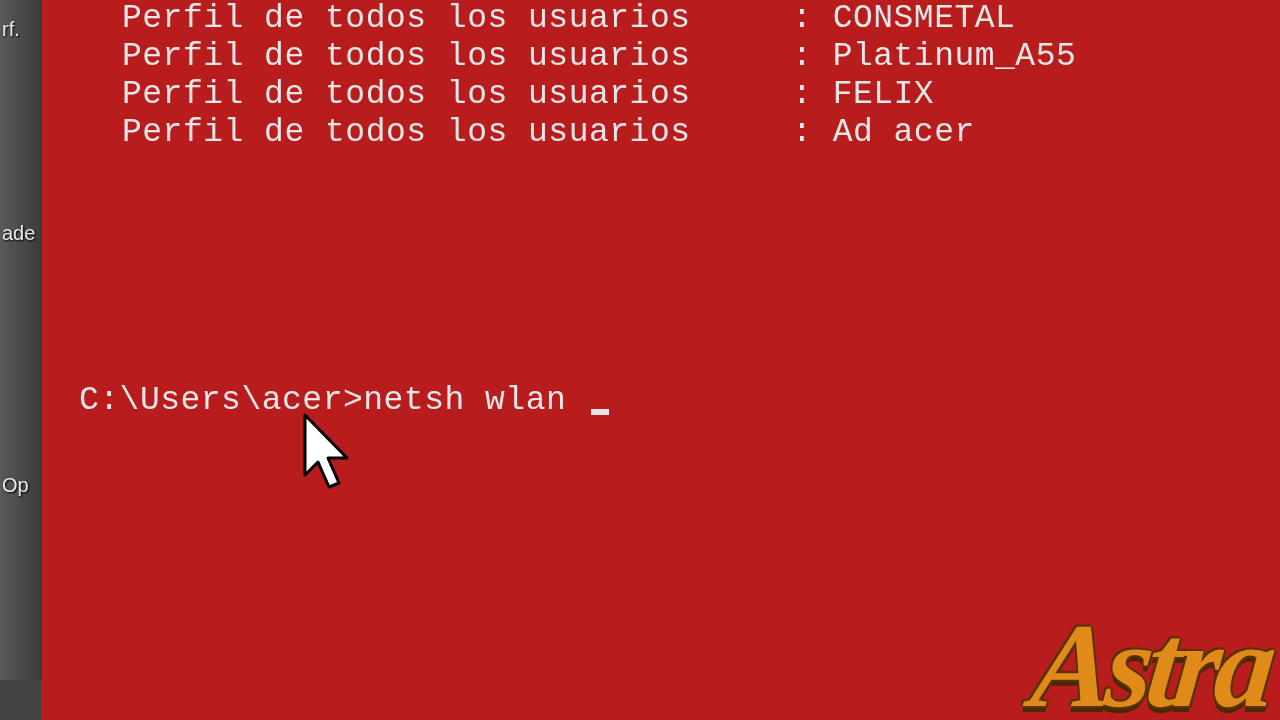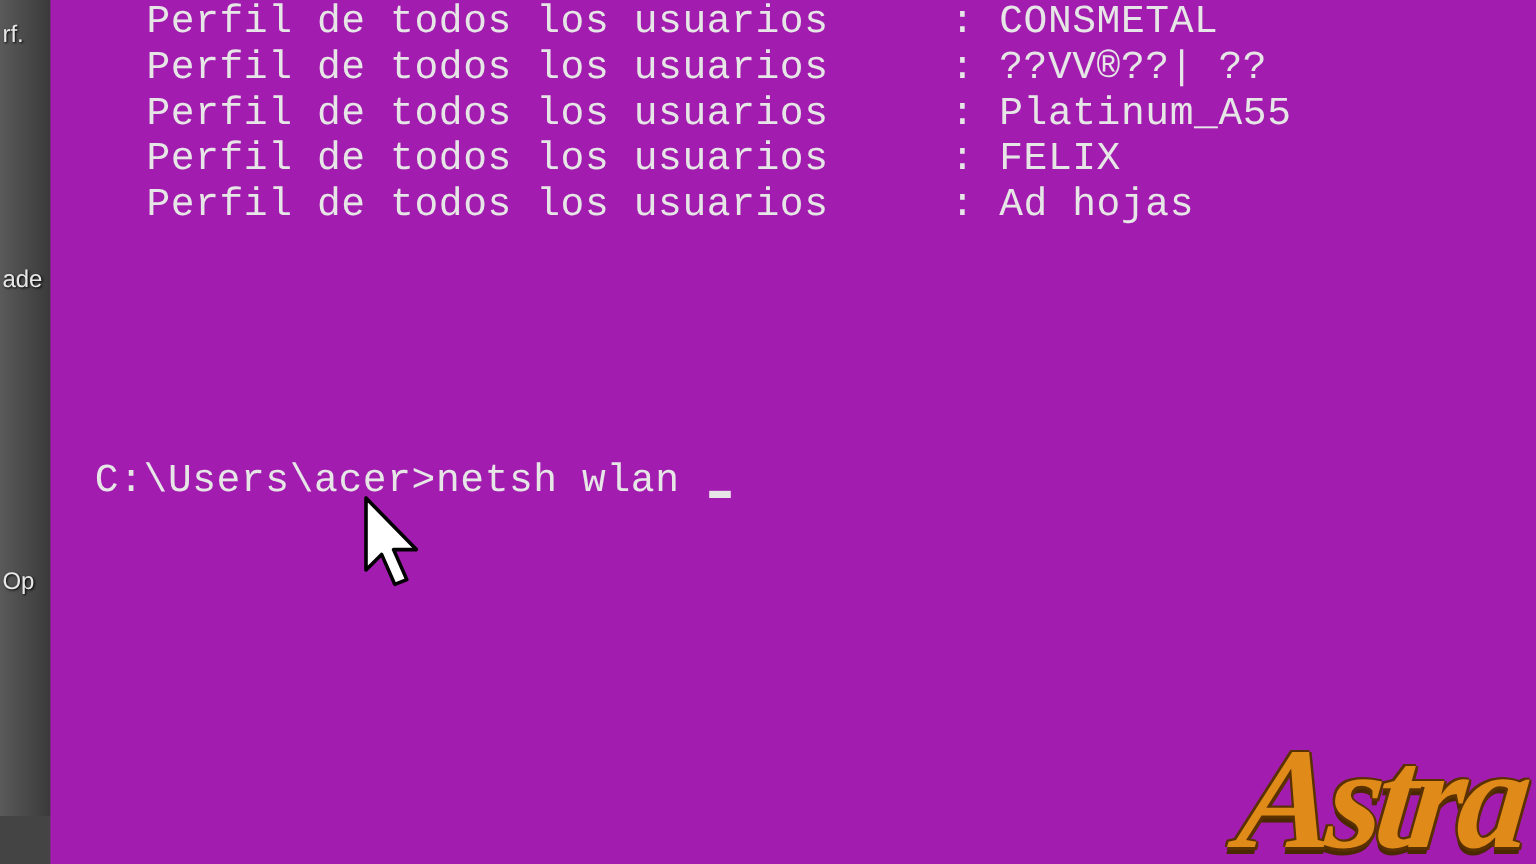--- a/index.html
+++ b/index.html
@@ -31,21 +31,21 @@
     white-space: nowrap;
     text-shadow: 1px 1px 2px #000;
   }
 
   .terminal {
     position: absolute;
     left: 42px;
     top: 0;
     right: 0;
     bottom: 0;
-    background: #a21caf;
+    background: #b91c1c;
     color: #e6e6e6;
     font-size: 33px;
     line-height: 38px;
     letter-spacing: 0.5px;
     padding: 0;
     font-weight: 500;
   }
   .terminal .output {
     position: absolute;
     top: 0px;
@@ -106,24 +106,23 @@
 
 <div class="desktop-strip">
   <span class="icon-label" style="top:18px;">rf.</span>
   <span class="icon-label" style="top:222px;">ade</span>
   <span class="icon-label" style="top:474px;">Op</span>
 </div>
 
 <div class="terminal">
   <div class="output">
     <div class="profile-line"><span>Perfil de todos los usuarios     : </span><span>CONSMETAL</span></div>
-    <div class="profile-line"><span>Perfil de todos los usuarios     : </span><span>??VV®??| ??</span></div>
     <div class="profile-line"><span>Perfil de todos los usuarios     : </span><span>Platinum_A55</span></div>
     <div class="profile-line"><span>Perfil de todos los usuarios     : </span><span>FELIX</span></div>
-    <div class="profile-line"><span>Perfil de todos los usuarios     : </span><span>Ad hojas</span></div>
+    <div class="profile-line"><span>Perfil de todos los usuarios     : </span><span>Ad acer</span></div>
   </div>
 
   <div class="prompt-line"><span>C:\Users\acer&gt;</span><span>netsh wlan </span><span class="cursor-block"></span></div>
 </div>
 
 <div class="mouse-cursor">
   <svg width="54" height="84" viewBox="0 0 54 84">
     <polygon points="2,2 2,62 15,49 26,74 36,70 25,45 44,45" fill="#ffffff" stroke="#000000" stroke-width="3" stroke-linejoin="round"></polygon>
   </svg>
 </div>

